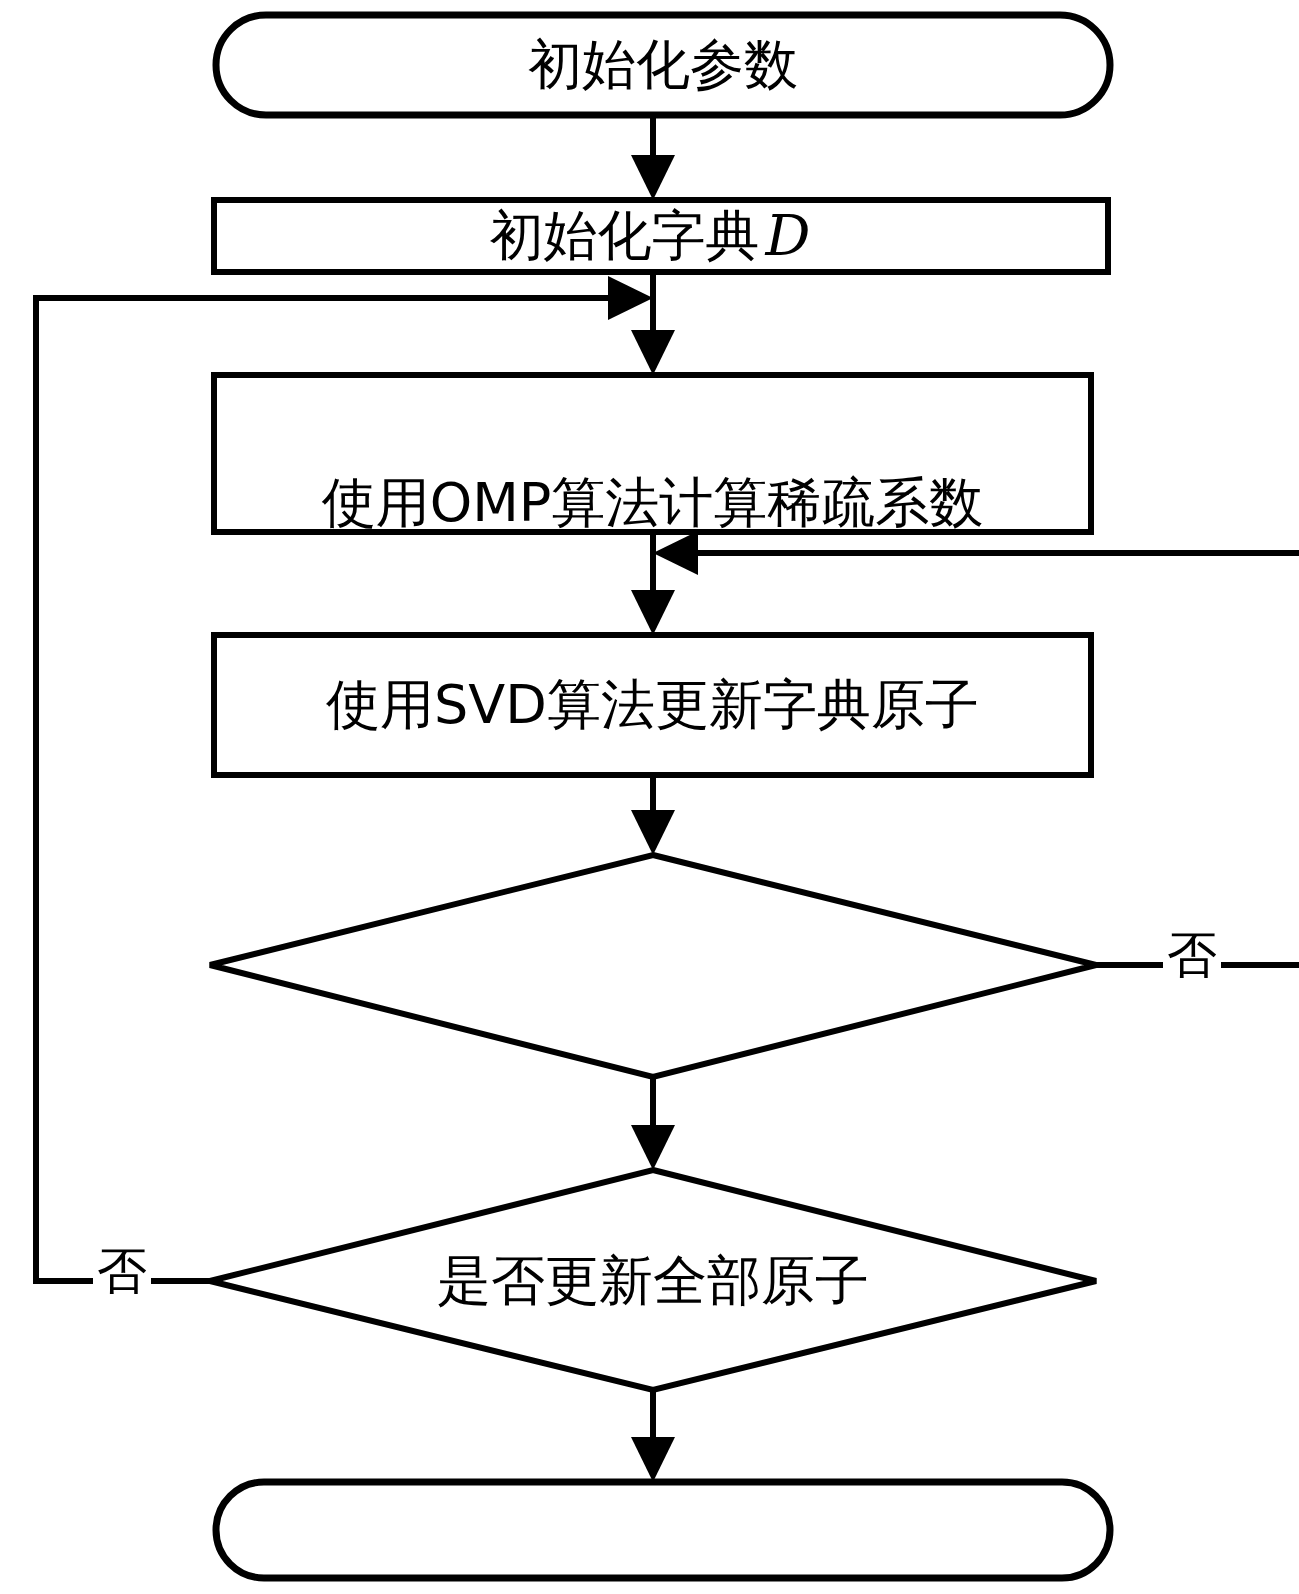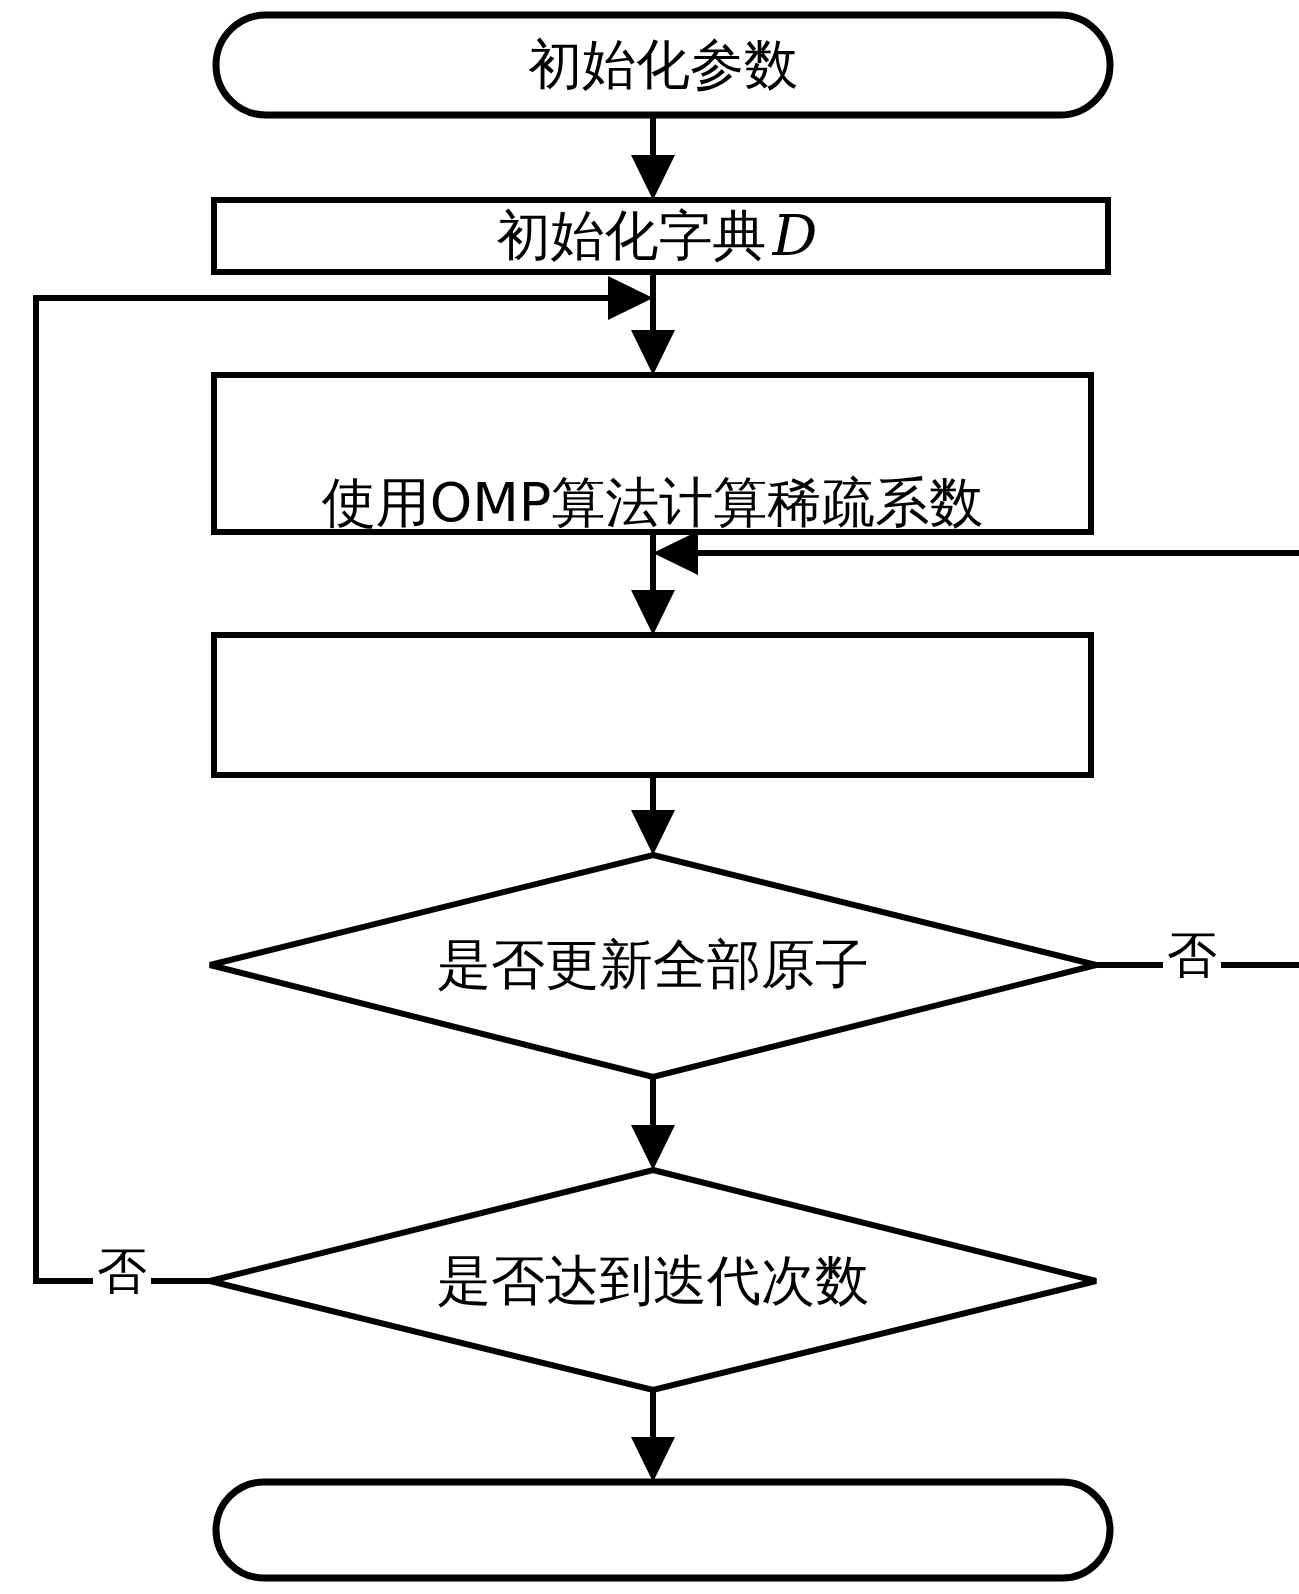--- a/index.html
+++ b/index.html
@@ -122,36 +122,36 @@
 
     <line class="edge-line" x1="630" y1="1390" x2="630" y2="1458"></line>
     <polygon class="arrow-head" points="630,1482 608,1437 652,1437"></polygon>
 
   </svg>
 
   <div class="node-label" style="left:193px; top:15px; width:894px; height:100px;">
     <span>初始化参数</span>
   </div>
 
-  <div class="node-label" style="left:187px; top:196px; width:894px; height:80px;">
+  <div class="node-label" style="left:180px; top:196px; width:894px; height:80px;">
     <span>初始化字典</span>
       <span class="math-var">D</span>
   </div>
 
   <div class="node-label" style="left:191px; top:375px; width:877px; height:157px;align-items:flex-end;">
     <span>使用OMP算法计算稀疏系数</span>
   </div>
 
-
-  <div class="node-label" style="left:250px; top:915px; width:760px; height:100px;">
-    <span>是否更新全部原子</span>
+  <div class="node-label" style="left:191px; top:635px; width:877px; height:140px;">
+    <span>使用SVD算法更新字典原子</span>
   </div>
 
+
   <div class="node-label" style="left:250px; top:1231px; width:760px; height:100px;">
-    <span>是否达到迭代次数</span>
+    <span>是否更新全部原子</span>
   </div>
 
 
   <div class="edge-label" style="left:1140px; top:930px;">
     <span>否</span>
   </div>
 
   <div class="edge-label" style="left:70px; top:1246px;">
     <span>否</span>
   </div>

